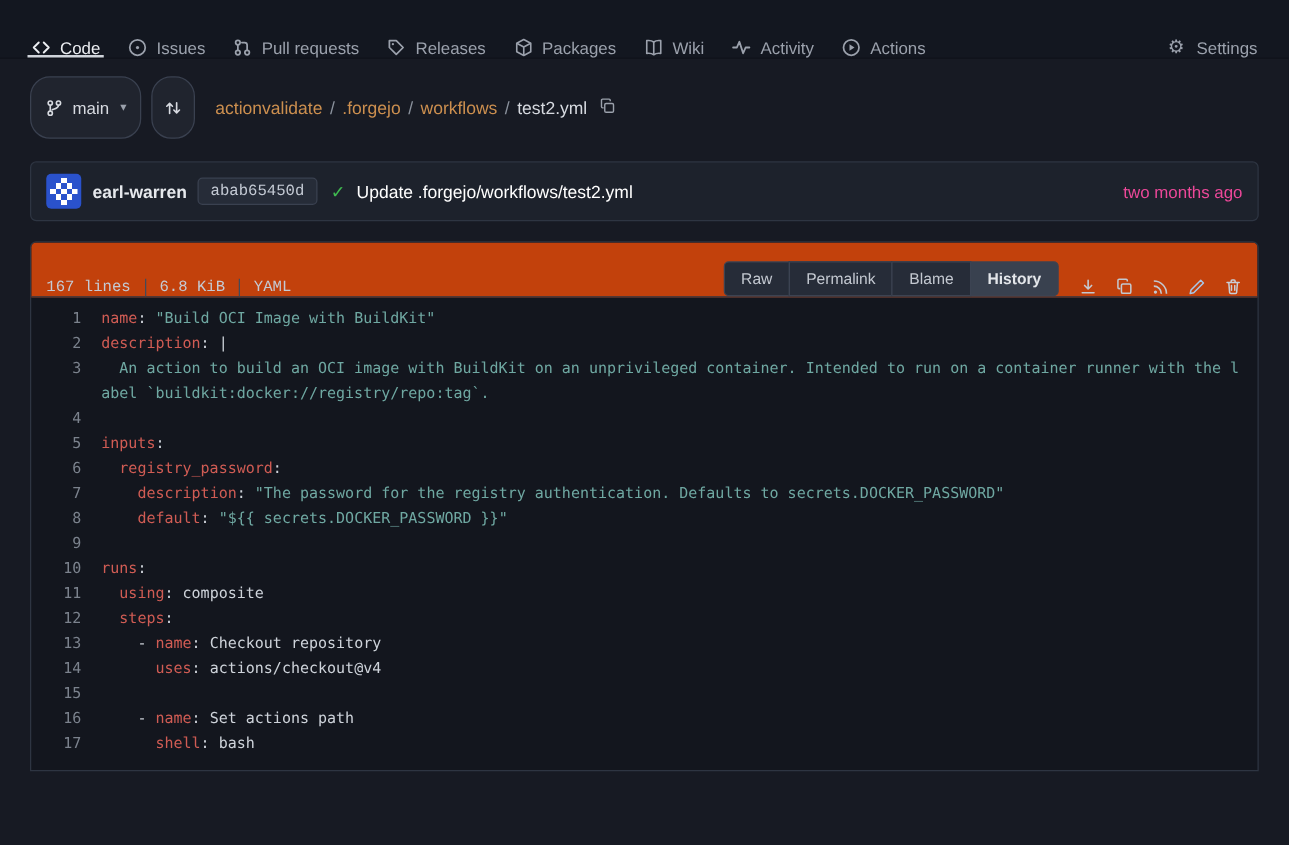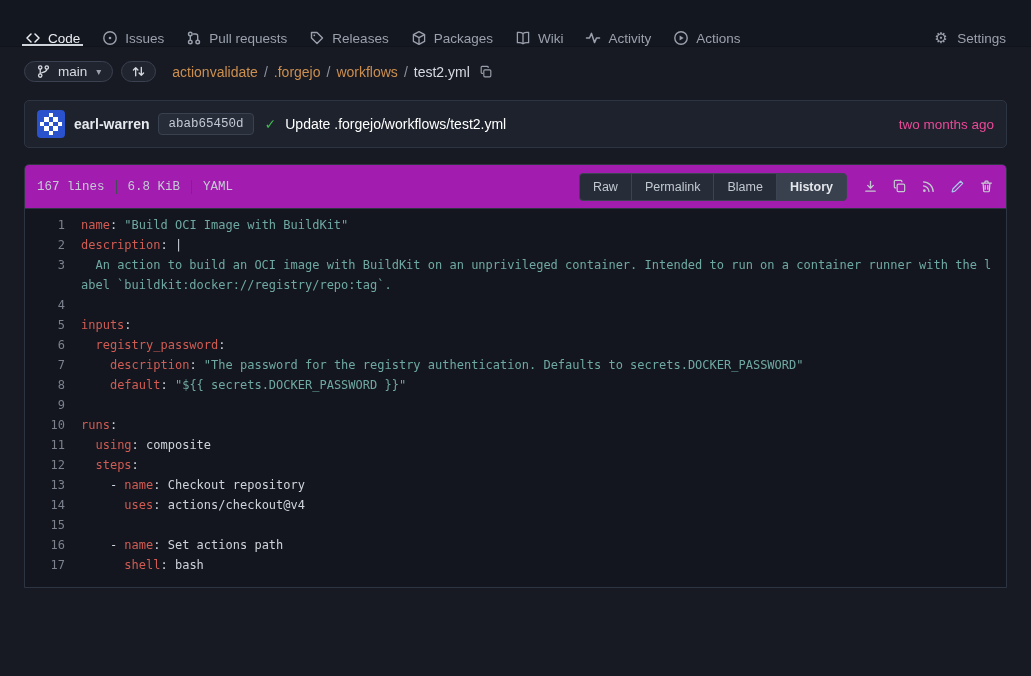--- a/index.html
+++ b/index.html
@@ -34,26 +34,26 @@
   .gear-glyph { font-size:15px; line-height:16px; }
 
   
   .content { padding:14px 24px 0 24px; }
 
   .crumb-row { display:flex; align-items:center; gap:8px; }
   .branch-btn, .compare-btn {
     background:#20242e; border:1px solid #3a4150; border-radius:16px;
     color:#d7dae0; font-size:13.5px; font-family:inherit;
     display:inline-flex; align-items:center; gap:7px;
-    height:21px; padding:0 11px; cursor:pointer;
+    height:50px; padding:0 11px; cursor:pointer;
   }
   .compare-btn { padding:0 9px; }
   .branch-btn svg, .compare-btn svg { width:15px; height:15px; }
   .caret { font-size:10px; color:#9ba1ac; margin-left:2px; }
-  .breadcrumb { margin-left:8px; font-size:14px; display:flex; align-items:center; flex-wrap:nowrap; }
+  .breadcrumb { margin-left:8px; font-size:14px; display:flex; align-items:flex-start; flex-wrap:nowrap; }
   .bc-link { color:#cc8f4f; cursor:pointer; }
   .bc-sep { color:#8b929d; margin:0 6px; }
   .bc-file { color:#d7dae0; }
   .copy-path { display:inline-flex; margin-left:9px; color:#9ba1ac; cursor:pointer; }
   .copy-path svg { width:14px; height:14px; }
 
   
   .error-banner {
     margin-top:16px; background:#452527; border:1px solid #9c3c3c;
     border-radius:5px; padding:11px 18px; color:#ecdfdf;
@@ -80,22 +80,22 @@
   .commit-check { color:#3fb950; font-size:14px; margin-left:2px; }
   .commit-msg { color:#ffffff; cursor:pointer; }
   .commit-time { margin-left:auto; color:#ec4899; font-size:13.5px; }
 
   
   .file-box {
     margin-top:16px; border:1px solid #2e3542; border-radius:5px 5px 0 0;
     overflow:hidden; background:#13161e;
   }
   .file-header {
-    height:44px; background:#a21caf; border-bottom:1px solid #2e3542;
-    display:flex; align-items:center; padding:0 12px;
+    height:44px; background:#c2410c; border-bottom:1px solid #2e3542;
+    display:flex; align-items:flex-end; padding:0 12px;
   }
   .file-stats { display:flex; align-items:center; font-size:12.5px; color:#c4cad4; }
   .stat-sep { width:1px; height:14px; background:#434a58; margin:0 11px; }
   .btn-group { display:flex; margin-left:auto; }
   .btn-group .gbtn {
     background:#262c38; border:1px solid #3c4352; color:#c3c8d0;
     font-size:12.5px; font-family:inherit; padding:6px 13px; cursor:pointer;
     margin-left:-1px;
   }
   .btn-group .gbtn:first-child { border-radius:4px 0 0 4px; margin-left:0; }

